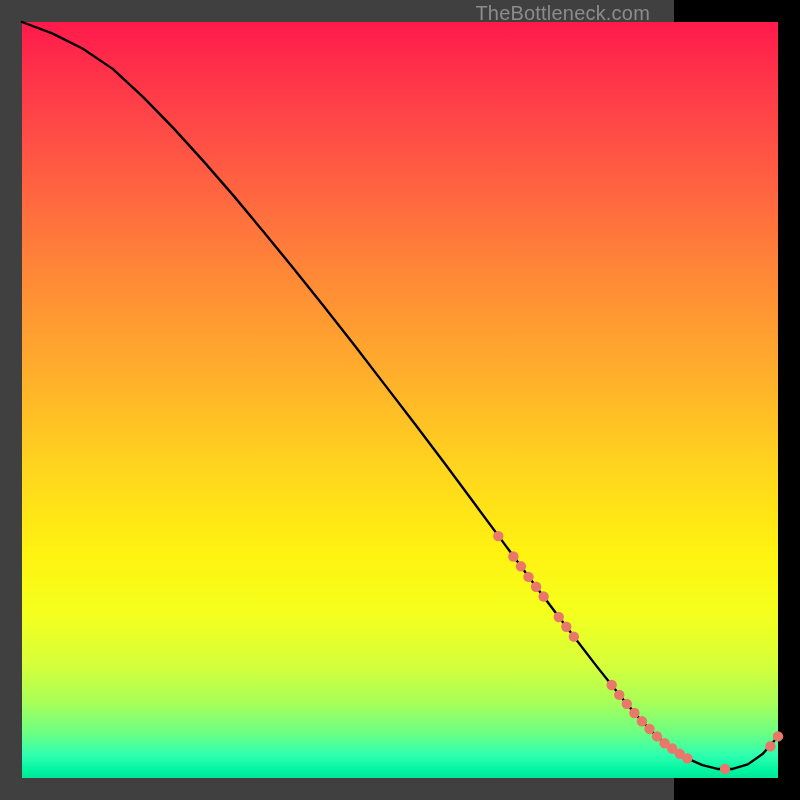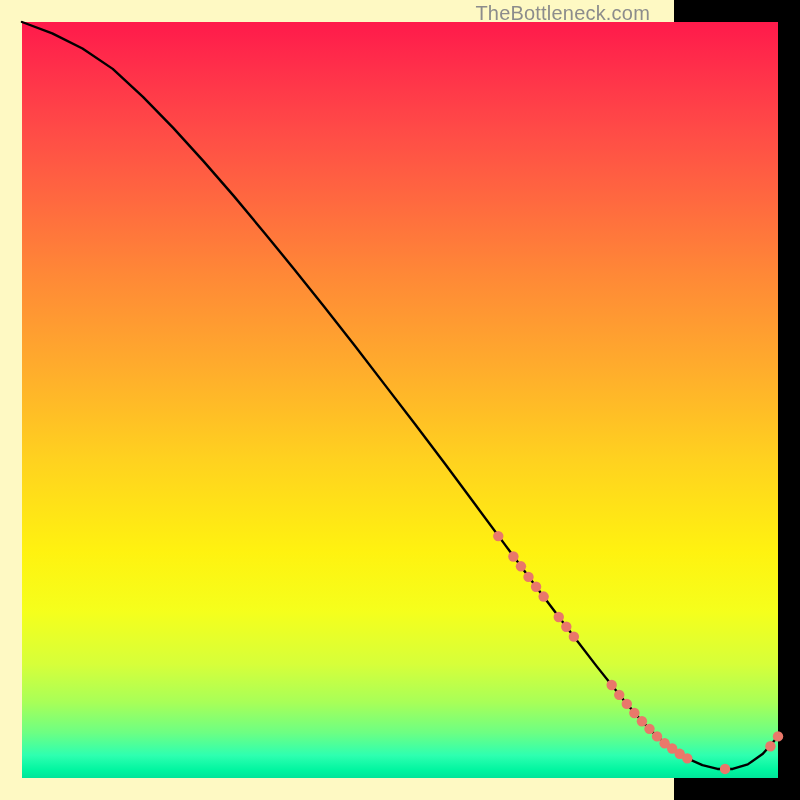--- a/index.html
+++ b/index.html
@@ -8,21 +8,21 @@
     width: 800px;
     height: 800px;
     background: #000;
     font-family: Arial, Helvetica, sans-serif;
     overflow: hidden;
   }
   .frame {
     position: relative;
     width: 674px;
     height: 800px;
-    background: #fef9c3;
+    background: #404040;
   }
   .plot {
     position: absolute;
     left: 22px;
     top: 22px;
     width: 756px;
     height: 756px;
     
     background: linear-gradient(
       to bottom,

